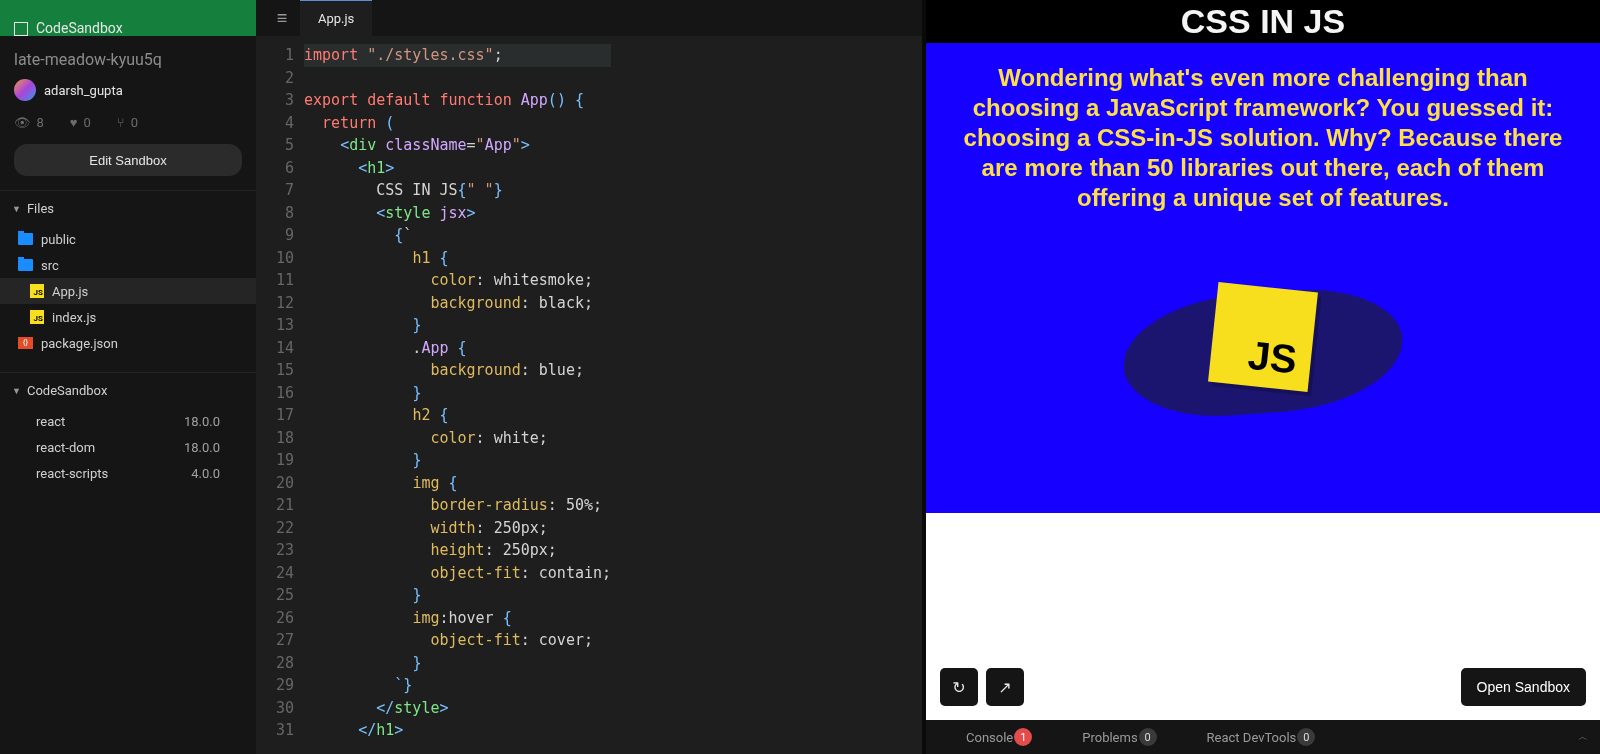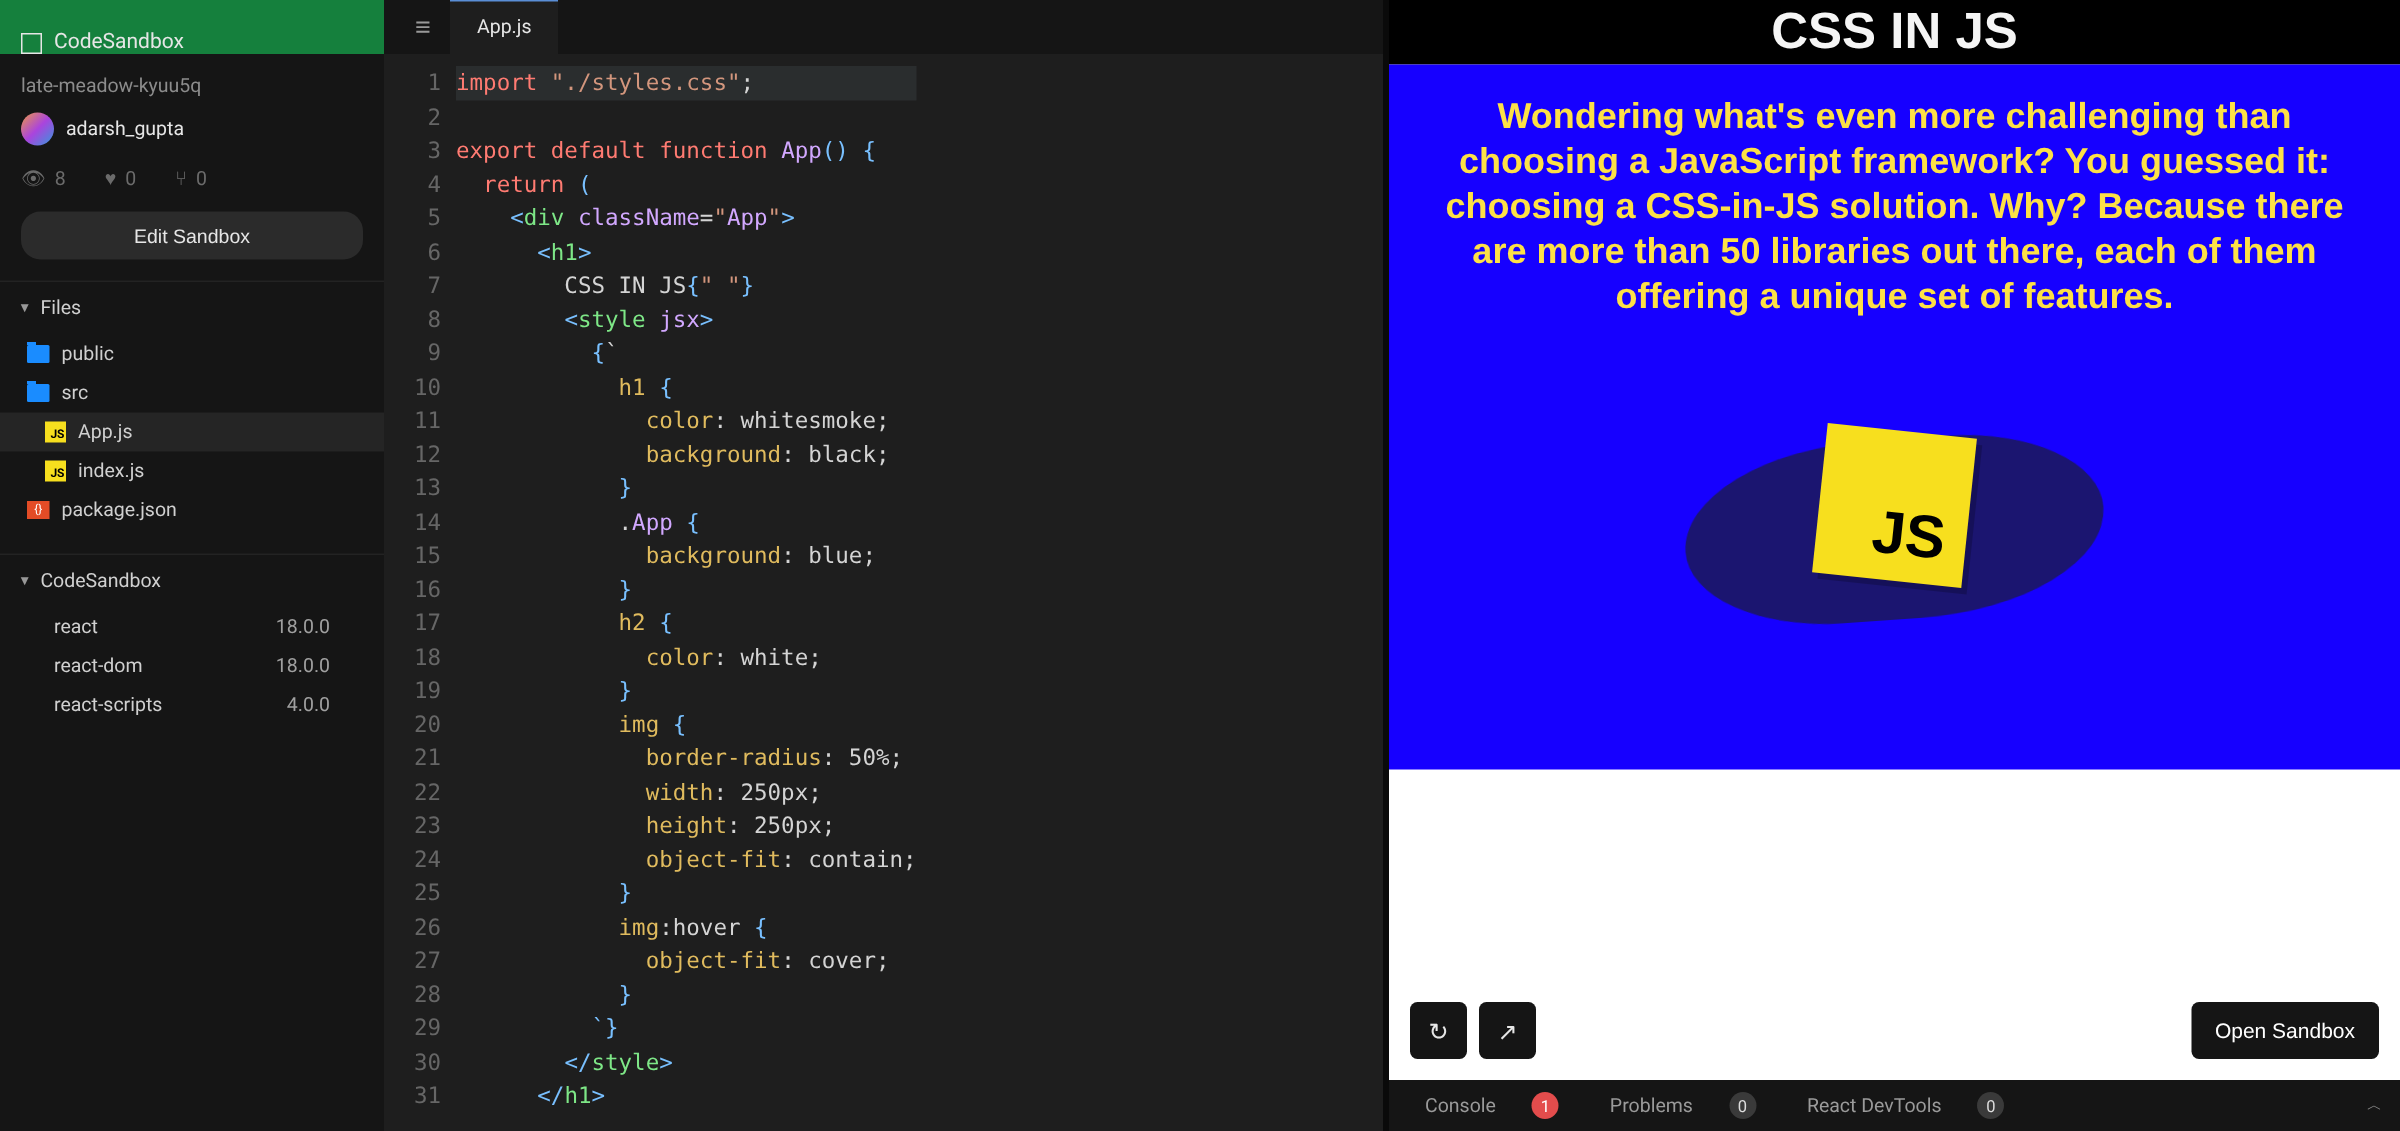--- a/index.html
+++ b/index.html
@@ -31,21 +31,21 @@
 }
 .cs-logo {
   width: 14px; height: 14px;
   border: 1.5px solid #e6e6e6;
 }
 .project-block {
   padding: 14px;
 }
 .project-name {
   color: #8c8c8c;
-  font-size: 13px;
+  font-size: 16px;
   margin-bottom: 10px;
 }
 .author-row {
   display: flex; gap: 8px; align-items: center; color: #e6e6e6;
   margin-bottom: 14px;
 }
 .avatar {
   width: 22px; height: 22px; border-radius: 50%;
   background: linear-gradient(135deg,#e94,#a4d,#39d);
 }
@@ -168,21 +168,21 @@
 }
 .open-sb-btn {
   background:#151515; color:#fff; padding:0 16px; height:38px;
   border:none; border-radius:5px; font-size:14px; font-weight:500; cursor:pointer;
 }
 .bottom-tabs {
   height:34px; background:#151515; display:flex; align-items:center; gap:34px;
   padding:0 24px; color:#9a9a9a; font-size:13px;
   position:relative;
 }
-.btab { display:flex; align-items:center; gap:24px; }
+.btab { display:flex; align-items:center; gap:1px;margin-left:16px; }
 .badge {
   min-width:18px; height:18px; border-radius:9px; background:#3a3a3a;
   display:inline-flex; align-items:center; justify-content:center;
   font-size:11px; color:#ddd; padding:0 5px;
 }
 .badge.err { background:#e34c4c; color:#fff; }
 .expand-up {
   position:absolute; right:12px; font-size:10px; color:#888;
 }
 </style>

